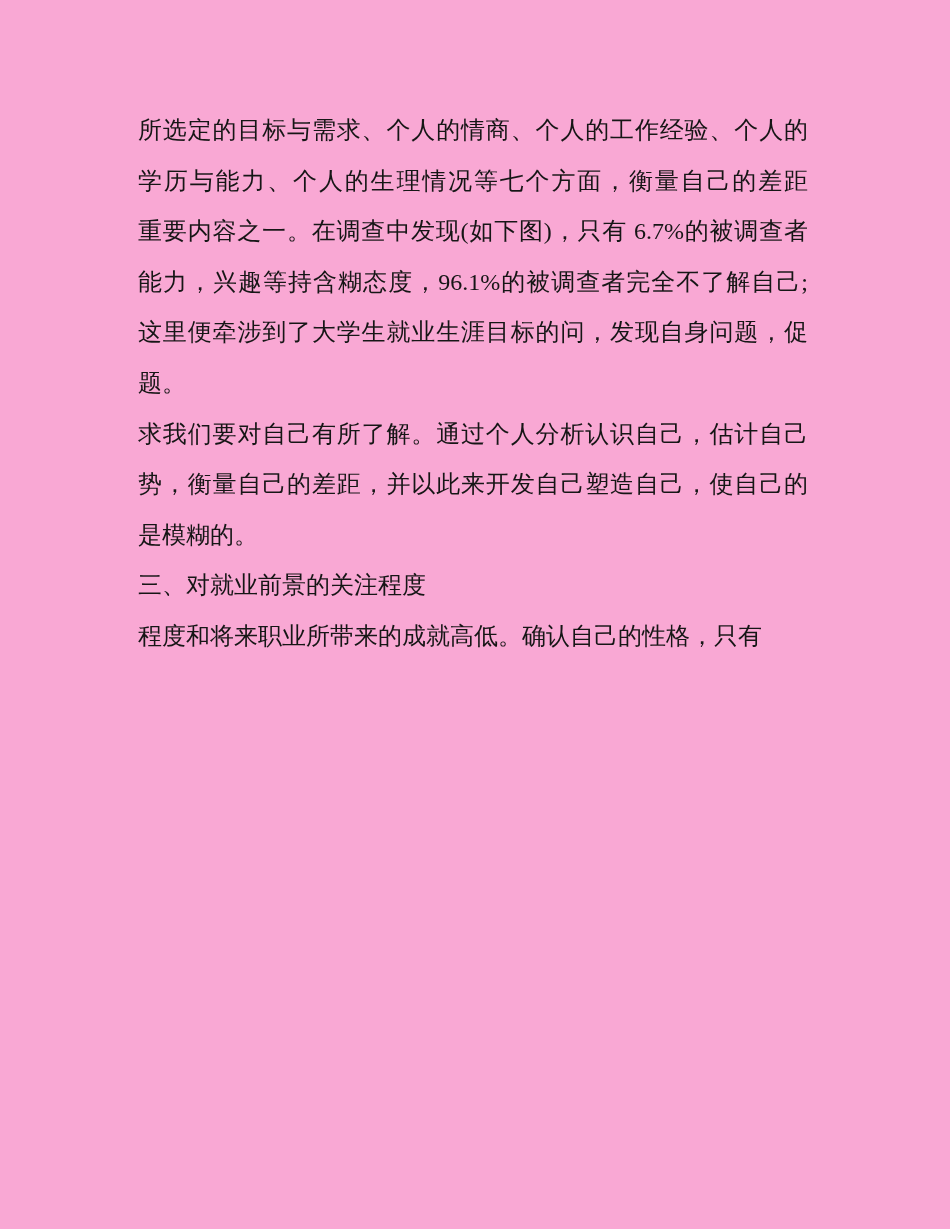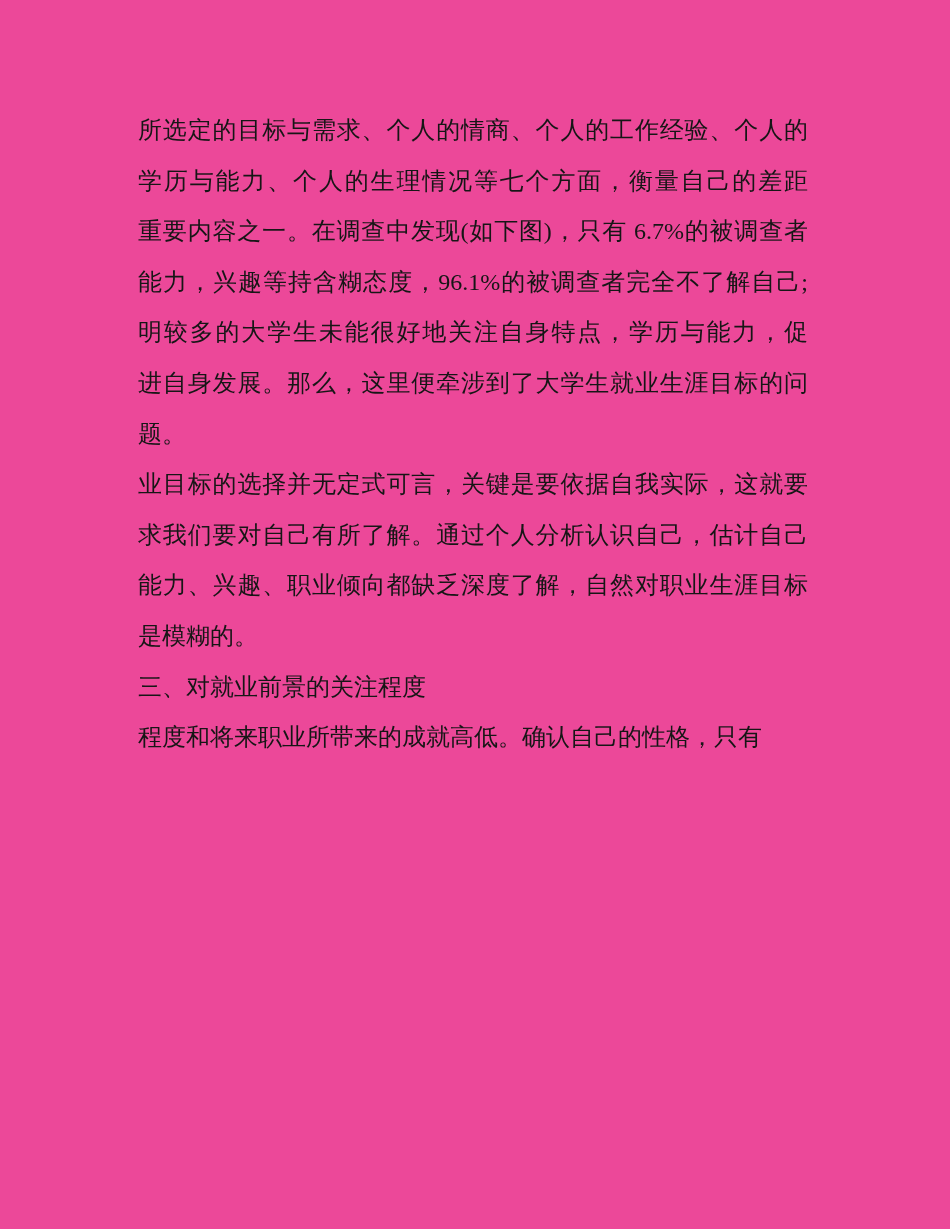--- a/index.html
+++ b/index.html
@@ -4,21 +4,21 @@
 <style>
   html, body {
     margin: 0;
     padding: 0;
     background: #fcfcfc;
   }
   .page {
     position: relative;
     width: 950px;
     height: 1229px;
-    background: #ec4899;
+    background: #f9a8d4;
     overflow: hidden;
     font-family: "Liberation Serif", "DejaVu Serif", serif;
   }
   .content {
     position: absolute;
     left: 138px;
     top: 105px;
     width: 670px;
     color: #161616;
   }
@@ -38,23 +38,21 @@
 </style>
 </head>
 <body>
 
 <div class="page">
   <div class="content">
     <div class="line j">所选定的目标与需求、个人的情商、个人的工作经验、个人的</div>
     <div class="line j">学历与能力、个人的生理情况等七个方面，衡量自己的差距</div>
     <div class="line j">重要内容之一。在调查中发现(如下图)，只有 6.7%的被调查者</div>
     <div class="line j">能力，兴趣等持含糊态度，96.1%的被调查者完全不了解自己;</div>
-    <div class="line j">明较多的大学生未能很好地关注自身特点，学历与能力，促</div>
-    <div class="line j">进自身发展。那么，这里便牵涉到了大学生就业生涯目标的问</div>
+    <div class="line j">这里便牵涉到了大学生就业生涯目标的问，发现自身问题，促</div>
     <div class="line">题。</div>
-    <div class="line j">业目标的选择并无定式可言，关键是要依据自我实际，这就要</div>
     <div class="line j">求我们要对自己有所了解。通过个人分析认识自己，估计自己</div>
-    <div class="line j">能力、兴趣、职业倾向都缺乏深度了解，自然对职业生涯目标</div>
+    <div class="line j">势，衡量自己的差距，并以此来开发自己塑造自己，使自己的</div>
     <div class="line">是模糊的。</div>
     <div class="line">三、对就业前景的关注程度</div>
     <div class="line">程度和将来职业所带来的成就高低。确认自己的性格，只有</div>
   </div>
 </div>
 
 </body></html>

